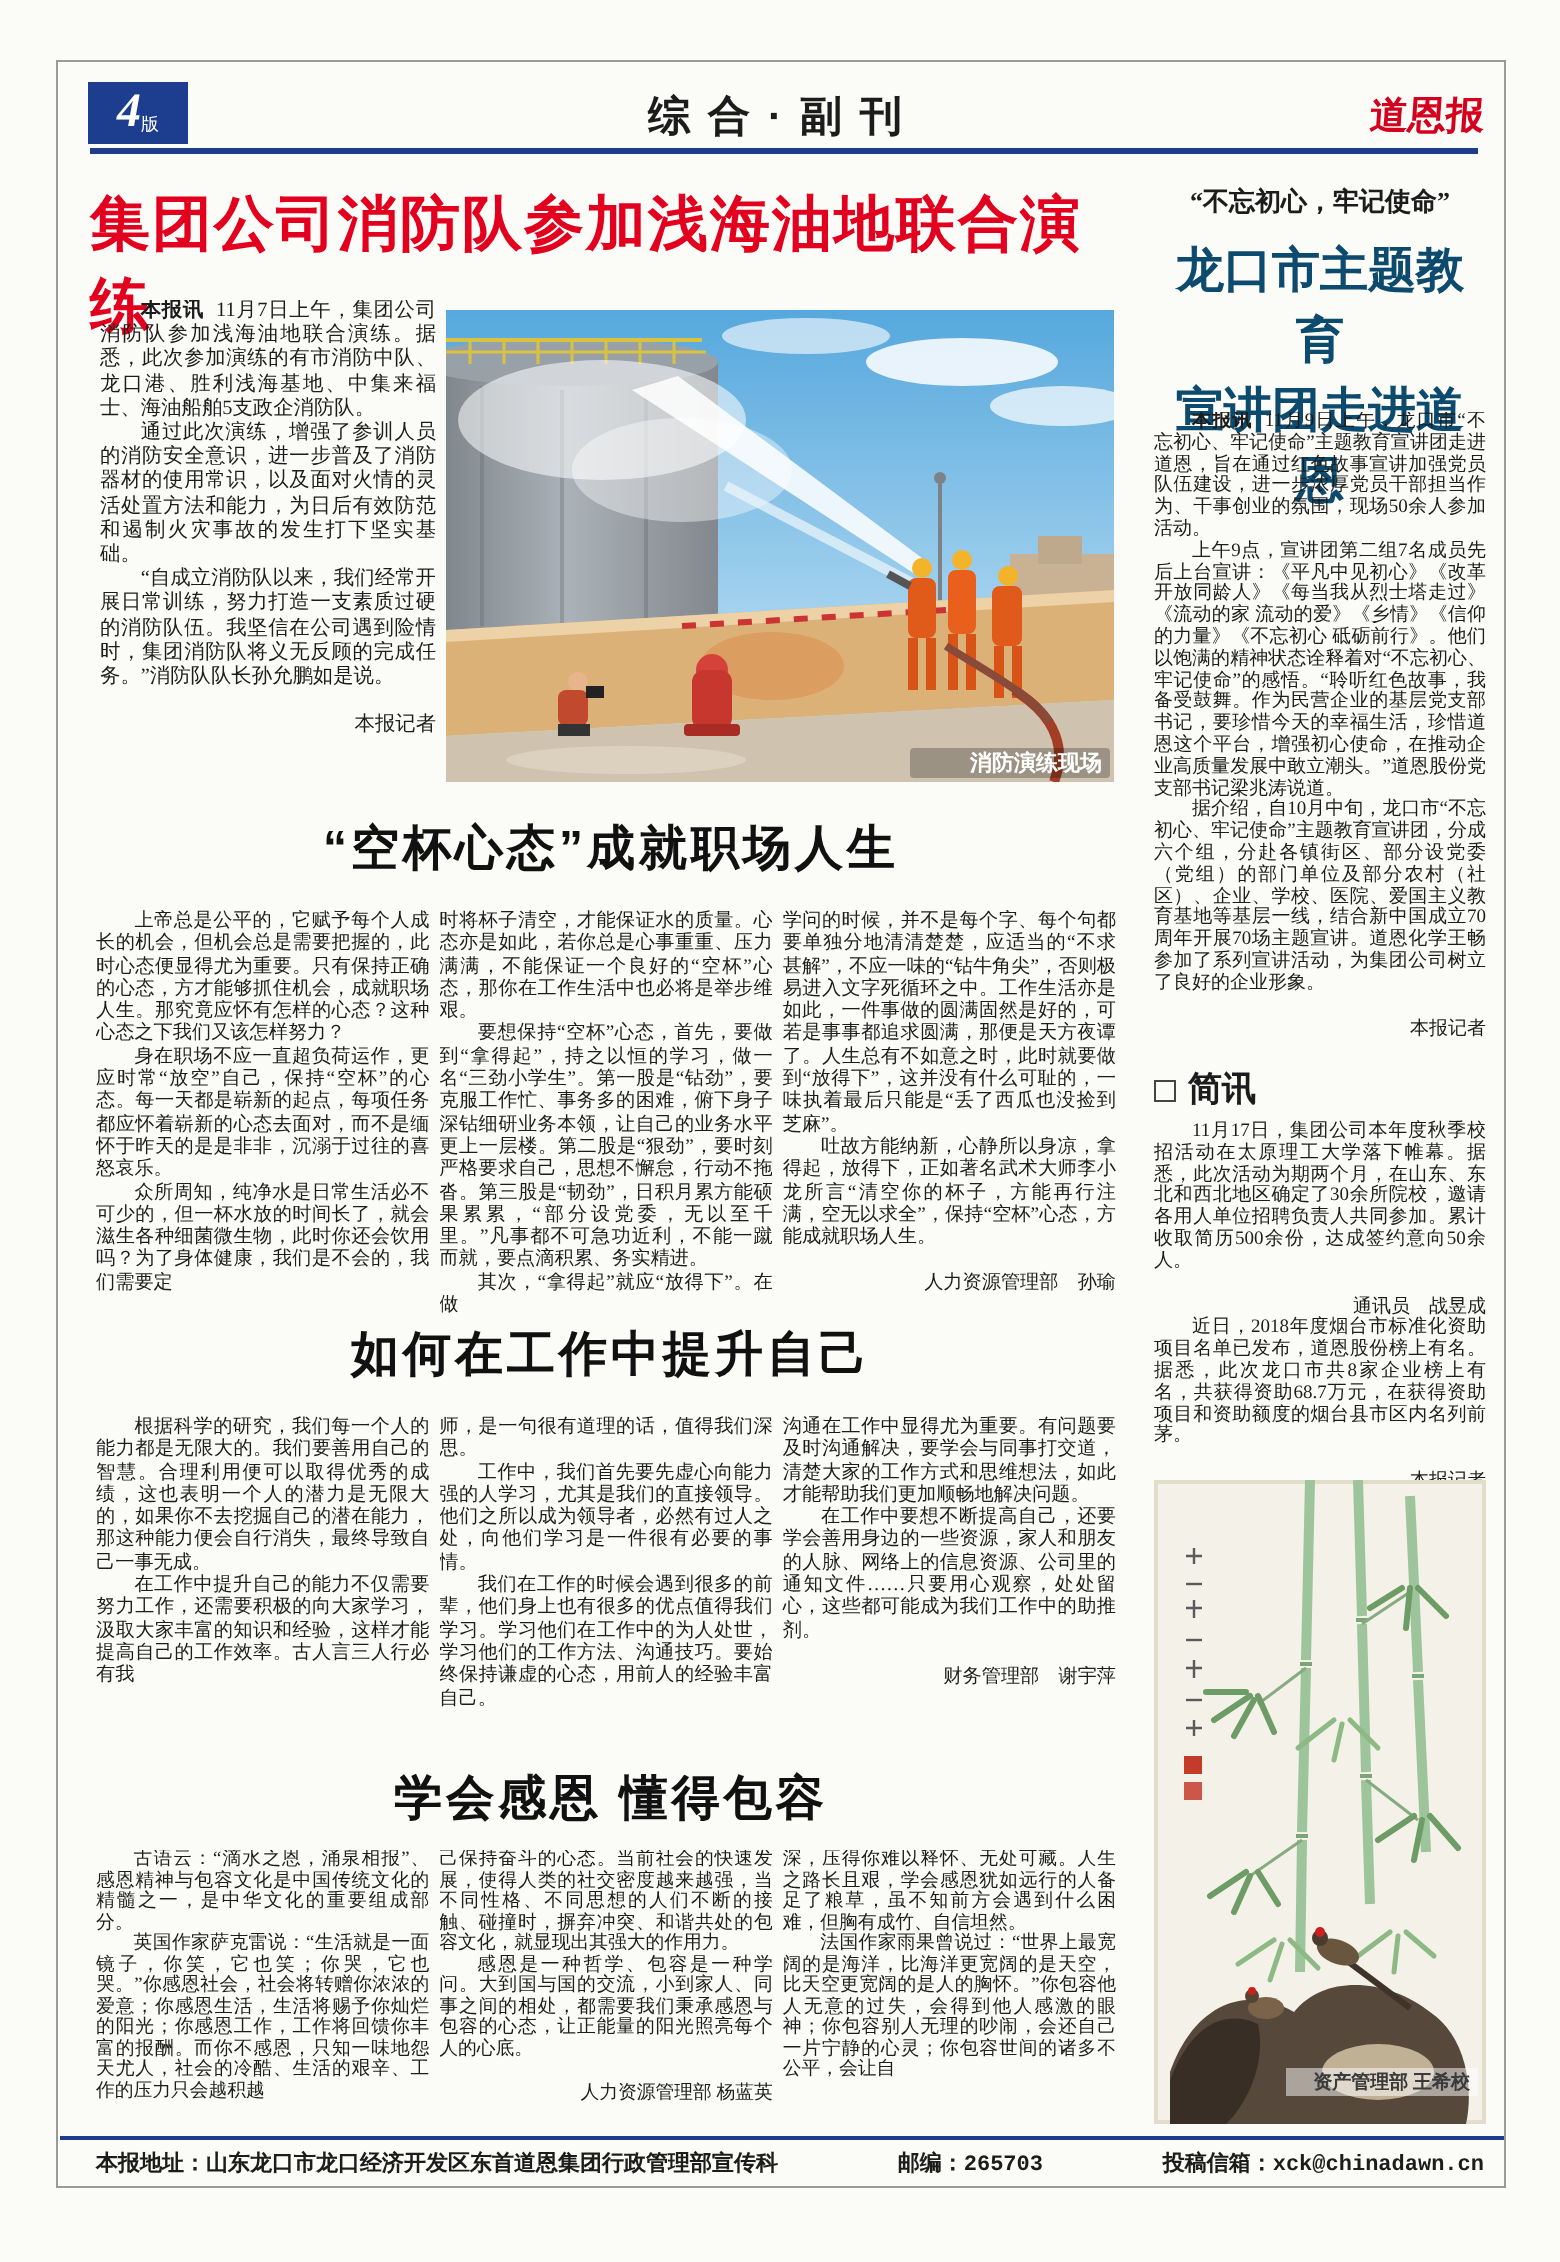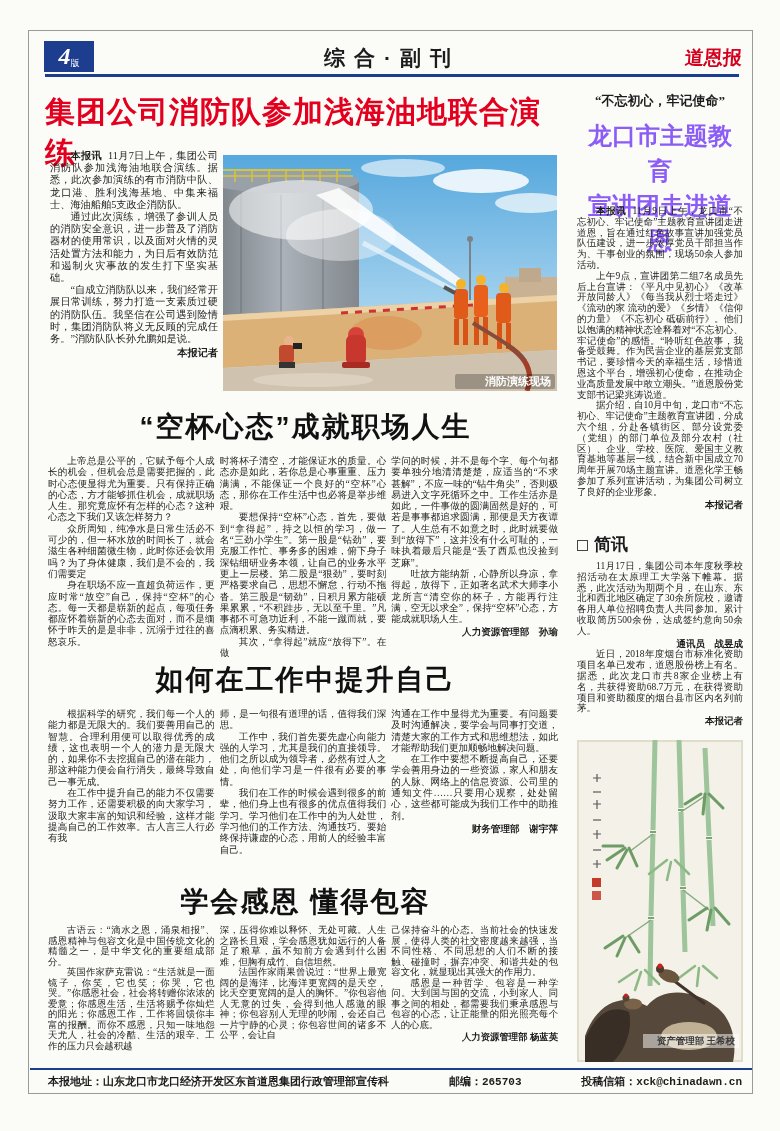--- a/index.html
+++ b/index.html
@@ -6,44 +6,44 @@
   body{
     width:780px;height:1131px;position:relative;background:#fbfbf8;
     font-family:"Liberation Serif","DejaVu Serif",serif;color:#1c1c1c;
   }
   .abs{position:absolute}
   .hei{font-family:"Liberation Sans","DejaVu Sans",sans-serif}
   .just{text-align:justify}
   p{margin:0;padding:0}
   .ind{text-indent:2em}
   .lead{font-weight:bold;margin-right:6px}
-  .byline{text-align:right;font-weight:bold;margin-top:2px}
+  .byline{text-align:right;font-weight:normal;margin-top:12px}
   .cols{display:flex;gap:5px}
   .col{flex:1 1 0;overflow:hidden}
 
   .frame{left:28px;top:30px;width:723px;height:1062px;border:1px solid #9a9a96;pointer-events:none}
 
   .badge{left:44px;top:41px;width:50px;height:31px;background:#1d3d8f;color:#fff;text-align:center;line-height:31px}
   .badge .num{font-size:24px;font-style:italic;font-weight:bold}
   .badge .lab{font-size:9px;vertical-align:-2px}
   .section-title{left:45px;top:44px;width:694px;text-align:center;font-size:21px;font-weight:bold;letter-spacing:9px}
   .masthead{right:38px;top:45px;font-size:19px;font-weight:bold;color:#d5001e;transform:skewX(-4deg)}
   .head-rule{left:45px;top:74px;width:694px;height:3px;background:#1d3d8f}
 
   .h1red{left:45px;top:92px;width:515px;text-align:left;font-size:30px;font-weight:900;color:#e3001f;letter-spacing:1px}
-  .hblack{width:515px;left:48px;text-align:center;font-size:28px;font-weight:900;color:#111;letter-spacing:2px}
+  .hblack{width:515px;left:48px;text-align:center;font-size:24px;font-weight:900;color:#111;letter-spacing:2px}
 
   .a1col{left:50px;top:150px;width:168px;height:248px;font-size:10.2px;line-height:12.2px;overflow:hidden}
   .photo{left:223px;top:155px;width:334px;height:236px;overflow:hidden}
   .a2{left:48px;top:455px;width:510px;height:202px;font-size:9.6px;line-height:11.3px}
   .a3{left:48px;top:708px;width:510px;height:168px;font-size:9.6px;line-height:11.3px}
   .a4{left:48px;top:925px;width:510px;height:136px;font-size:9.4px;line-height:10.5px}
 
   .sb-kicker{left:577px;top:92px;width:166px;text-align:center;font-size:13px;font-weight:bold}
-  .sb-head{left:577px;top:118px;width:166px;text-align:center;font-size:24px;line-height:35px;font-weight:900;color:#8b5cf6}
+  .sb-head{left:577px;top:118px;width:166px;text-align:center;font-size:24px;line-height:35px;font-weight:900;color:#0c4a6e}
   .sb-art{left:577px;top:206px;width:166px;height:314px;font-size:9.5px;line-height:10.8px;overflow:hidden}
   .sb-briefs{left:577px;top:540px;width:166px;font-size:9.5px;line-height:10.8px}
   .briefs-title{font-size:17px;font-weight:bold;margin-bottom:10px}
   .briefs-title .sq{display:inline-block;width:9px;height:9px;border:1.4px solid #444;margin-right:6px;vertical-align:-1px}
   .painting{left:577px;top:740px;width:166px;height:322px;overflow:hidden}
 
   .foot-rule{left:30px;top:1068px;width:722px;height:2px;background:#1d3d8f}
   .footer{left:48px;top:1074px;width:694px;display:flex;justify-content:space-between;font-weight:bold;font-size:11px;font-family:Liberation Mono, monospace}
 </style>
 </head>
@@ -148,26 +148,26 @@
 
     <rect x="232" y="219" width="100" height="15" rx="2" fill="#000000" opacity="0.25"></rect>
     <text x="328" y="230" text-anchor="end" font-size="11" font-weight="bold" fill="#ffffff">消防演练现场</text>
   </svg>
 </div>
 
 <div class="abs hblack hei" style="top:408px">“空杯心态”成就职场人生</div>
 <div class="abs a2 cols just">
   <div class="col">
     <p class="ind">上帝总是公平的，它赋予每个人成长的机会，但机会总是需要把握的，此时心态便显得尤为重要。只有保持正确的心态，方才能够抓住机会，成就职场人生。那究竟应怀有怎样的心态？这种心态之下我们又该怎样努力？</p>
+    <p class="ind">身在职场不应一直超负荷运作，更应时常“放空”自己，保持“空杯”的心态。每一天都是崭新的起点，每项任务都应怀着崭新的心态去面对，而不是缅怀于昨天的是是非非，沉溺于过往的喜怒哀乐。</p>
     <p class="ind">众所周知，纯净水是日常生活必不可少的，但一杯水放的时间长了，就会滋生各种细菌微生物，此时你还会饮用吗？为了身体健康，我们是不会的，我们需要定</p>
-    <p class="ind">身在职场不应一直超负荷运作，更应时常“放空”自己，保持“空杯”的心态。每一天都是崭新的起点，每项任务都应怀着崭新的心态去面对，而不是缅怀于昨天的是是非非，沉溺于过往的喜怒哀乐。</p>
   </div>
   <div class="col">
     <p>时将杯子清空，才能保证水的质量。心态亦是如此，若你总是心事重重、压力满满，不能保证一个良好的“空杯”心态，那你在工作生活中也必将是举步维艰。</p>
-    <p class="ind">要想保持“空杯”心态，首先，要做到“拿得起”，持之以恒的学习，做一名“三劲小学生”。第一股是“钻劲”，要克服工作忙、事务多的困难，俯下身子深钻细研业务本领，让自己的业务水平更上一层楼。第二股是“狠劲”，要时刻严格要求自己，思想不懈怠，行动不拖沓。第三股是“韧劲”，日积月累方能硕果累累，“不积跬步，无以至千里。”凡事都不可急功近利，不能一蹴而就，要点滴积累、务实精进。</p>
+    <p class="ind">要想保持“空杯”心态，首先，要做到“拿得起”，持之以恒的学习，做一名“三劲小学生”。第一股是“钻劲”，要克服工作忙、事务多的困难，俯下身子深钻细研业务本领，让自己的业务水平更上一层楼。第二股是“狠劲”，要时刻严格要求自己，思想不懈怠，行动不拖沓。第三股是“韧劲”，日积月累方能硕果累累，“部分设党委，无以至千里。”凡事都不可急功近利，不能一蹴而就，要点滴积累、务实精进。</p>
     <p class="ind">其次，“拿得起”就应“放得下”。在做</p>
   </div>
   <div class="col">
     <p>学问的时候，并不是每个字、每个句都要单独分地清清楚楚，应适当的“不求甚解”，不应一味的“钻牛角尖”，否则极易进入文字死循环之中。工作生活亦是如此，一件事做的圆满固然是好的，可若是事事都追求圆满，那便是天方夜谭了。人生总有不如意之时，此时就要做到“放得下”，这并没有什么可耻的，一味执着最后只能是“丢了西瓜也没捡到芝麻”。</p>
     <p class="ind">吐故方能纳新，心静所以身凉，拿得起，放得下，正如著名武术大师李小龙所言“清空你的杯子，方能再行注满，空无以求全”，保持“空杯”心态，方能成就职场人生。</p>
     <p class="byline">人力资源管理部　孙瑜</p>
   </div>
 </div>
 
 <div class="abs hblack hei" style="top:661px">如何在工作中提升自己</div>
@@ -188,27 +188,27 @@
   </div>
 </div>
 
 <div class="abs hblack hei" style="top:883px">学会感恩 懂得包容</div>
 <div class="abs a4 cols just">
   <div class="col">
     <p class="ind">古语云：“滴水之恩，涌泉相报”、感恩精神与包容文化是中国传统文化的精髓之一，是中华文化的重要组成部分。</p>
     <p class="ind">英国作家萨克雷说：“生活就是一面镜子，你笑，它也笑；你哭，它也哭。”你感恩社会，社会将转赠你浓浓的爱意；你感恩生活，生活将赐予你灿烂的阳光；你感恩工作，工作将回馈你丰富的报酬。而你不感恩，只知一味地怨天尤人，社会的冷酷、生活的艰辛、工作的压力只会越积越</p>
   </div>
   <div class="col">
-    <p>深，压得你难以释怀、无处可藏。人生之路长且艰，学会感恩犹如远行的人备足了粮草，虽不知前方会遇到什么困难，但胸有成竹、自信坦然。</p>
-    <p class="ind">法国作家雨果曾说过：“世界上最宽阔的是海洋，比海洋更宽阔的是天空，比天空更宽阔的是人的胸怀。”你包容他人无意的过失，会得到他人感激的眼神；你包容别人无理的吵闹，会还自己一片宁静的心灵；你包容世间的诸多不公平，会让自</p>
-  </div>
-  <div class="col">
     <p>己保持奋斗的心态。当前社会的快速发展，使得人类的社交密度越来越强，当不同性格、不同思想的人们不断的接触、碰撞时，摒弃冲突、和谐共处的包容文化，就显现出其强大的作用力。</p>
     <p class="ind">感恩是一种哲学、包容是一种学问。大到国与国的交流，小到家人、同事之间的相处，都需要我们秉承感恩与包容的心态，让正能量的阳光照亮每个人的心底。</p>
     <p class="byline">人力资源管理部 杨蓝英</p>
+  </div>
+  <div class="col">
+    <p>深，压得你难以释怀、无处可藏。人生之路长且艰，学会感恩犹如远行的人备足了粮草，虽不知前方会遇到什么困难，但胸有成竹、自信坦然。</p>
+    <p class="ind">法国作家雨果曾说过：“世界上最宽阔的是海洋，比海洋更宽阔的是天空，比天空更宽阔的是人的胸怀。”你包容他人无意的过失，会得到他人感激的眼神；你包容别人无理的吵闹，会还自己一片宁静的心灵；你包容世间的诸多不公平，会让自</p>
   </div>
 </div>
 
 <div class="abs sb-kicker">“不忘初心，牢记使命”</div>
 <div class="abs sb-head hei">
   <div>龙口市主题教育</div>
   <div>宣讲团走进道恩</div>
 </div>
 <div class="abs sb-art just">
   <p class="ind"><b class="lead">本报讯</b><span>11月9日上午，龙口市“不忘初心、牢记使命”主题教育宣讲团走进道恩，旨在通过红色故事宣讲加强党员队伍建设，进一步浓厚党员干部担当作为、干事创业的氛围，现场50余人参加活动。</span></p>

